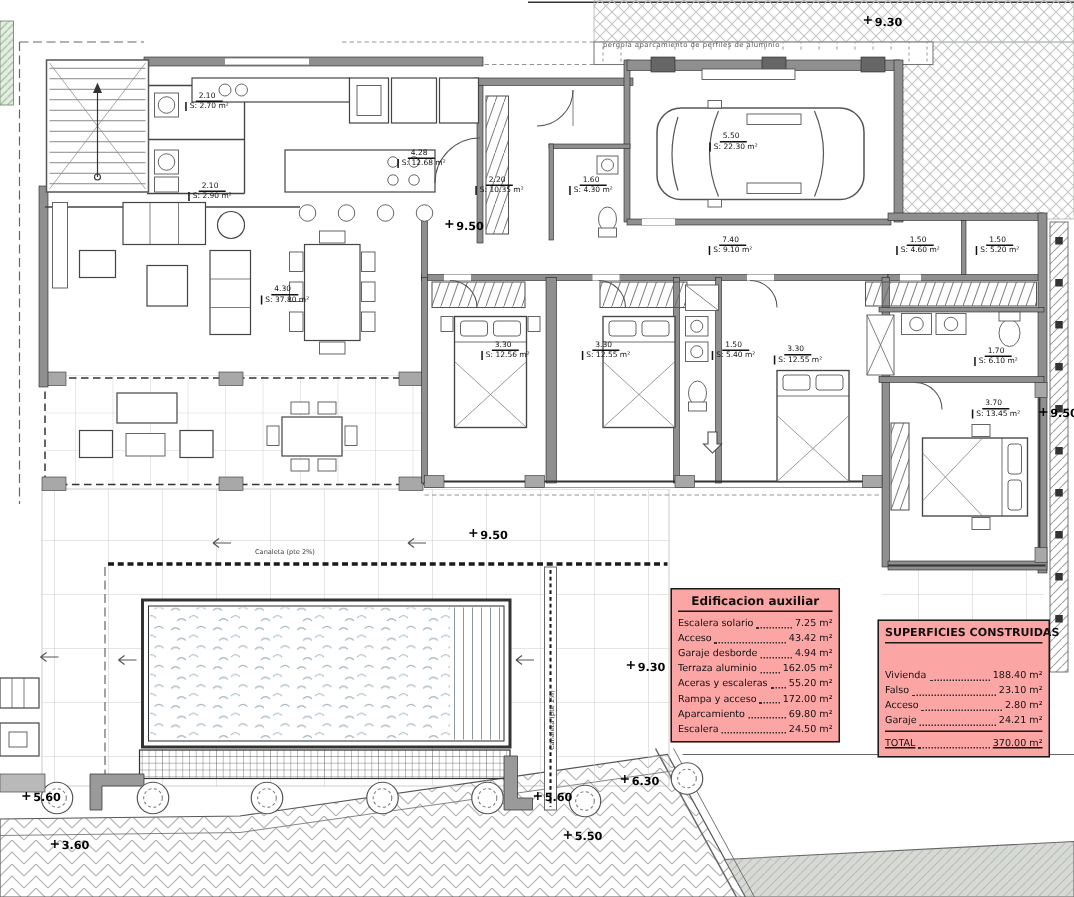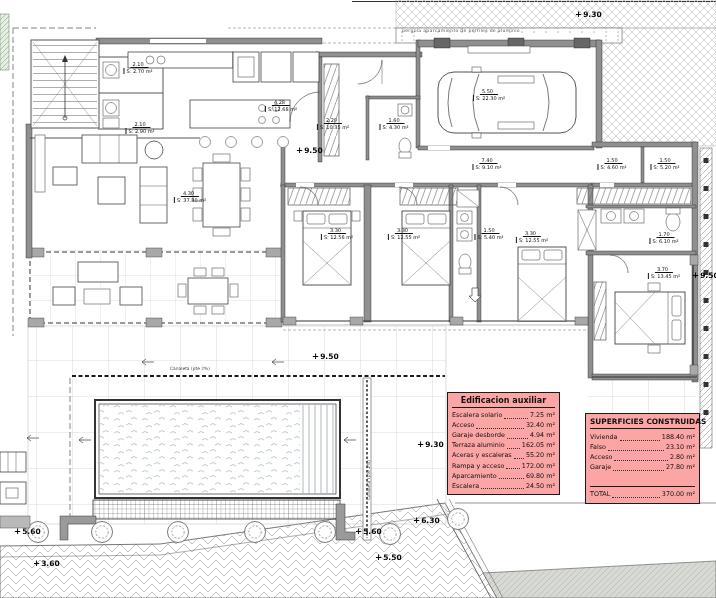--- a/index.html
+++ b/index.html
@@ -31,21 +31,21 @@
   .cnote{position:absolute;font-size:4.4px;color:#444;white-space:nowrap;}
   .vert{transform:rotate(-90deg);transform-origin:0 0;}
   
   .ptable{position:absolute;background:#fca5a5;border:1px solid #1a1a1a;padding:2px 4px 3px;box-sizing:border-box;}
   .ttitle{font-weight:bold;font-size:7.4px;text-align:center;border-bottom:1px solid #1a1a1a;
           padding:1px 0 2px;margin-bottom:2px;white-space:nowrap;}
   .trow{display:flex;align-items:flex-end;font-size:6.4px;line-height:1.58;color:#111;}
   .tl{white-space:nowrap;text-align:center;}
   .lead{flex:1;border-bottom:1px dotted #333;margin:0 2px 1.5px;min-width:6px;}
   .tv{white-space:nowrap;}
-  .trow.total{margin-top:14px;padding-top:2px;border-top:1px solid #1a1a1a;}
+  .trow.total{margin-top:2px;padding-top:2px;border-top:1px solid #1a1a1a;text-decoration:underline;}
 </style>
 </head>
 <body>
 
 <div id="plan">
 
 <svg width="716" height="598" viewBox="0 0 716 598">
 <defs>
   <pattern id="xh" width="8" height="8" patternUnits="userSpaceOnUse">
           <path d="M0,8L8,0M0,0L8,8" stroke="#c1c6c1" stroke-width="0.7" fill="none"></path>
@@ -518,21 +518,21 @@
   <div class="ttitle" style="font-size:8px">Edificacion auxiliar</div>
   <div id="aux-rows">
         <div class="trow">
           <span class="tl">Escalera solario</span>
           <span class="lead"></span>
           <span class="tv">7.25 m²</span>
         </div>
         <div class="trow">
           <span class="tl">Acceso</span>
           <span class="lead"></span>
-          <span class="tv">32.40 m²</span>
+          <span class="tv">43.42 m²</span>
         </div>
         <div class="trow">
           <span class="tl">Garaje desborde</span>
           <span class="lead"></span>
           <span class="tv">4.94 m²</span>
         </div>
         <div class="trow">
           <span class="tl">Terraza aluminio</span>
           <span class="lead"></span>
           <span class="tv">162.05 m²</span>
@@ -555,40 +555,40 @@
         <div class="trow">
           <span class="tl">Escalera</span>
           <span class="lead"></span>
           <span class="tv">24.50 m²</span>
         </div>
       </div>
 </div>
 
 <div class="ptable" style="left:585px;top:413px;width:115px">
   <div class="ttitle">SUPERFICIES CONSTRUIDAS</div>
-  <div id="built-rows" style="margin-top:3px">
+  <div id="built-rows" style="margin-top:16px">
         <div class="trow">
           <span class="tl">Vivienda</span>
           <span class="lead"></span>
           <span class="tv">188.40 m²</span>
         </div>
         <div class="trow">
           <span class="tl">Falso</span>
           <span class="lead"></span>
           <span class="tv">23.10 m²</span>
         </div>
         <div class="trow">
           <span class="tl">Acceso</span>
           <span class="lead"></span>
           <span class="tv">2.80 m²</span>
         </div>
         <div class="trow">
           <span class="tl">Garaje</span>
           <span class="lead"></span>
-          <span class="tv">27.80 m²</span>
+          <span class="tv">24.21 m²</span>
         </div>
       </div>
   <div class="trow total">
     <span class="tl">TOTAL</span>
     <span class="lead"></span>
     <span class="tv">370.00 m²</span>
   </div>
 </div>
 
 </div>

